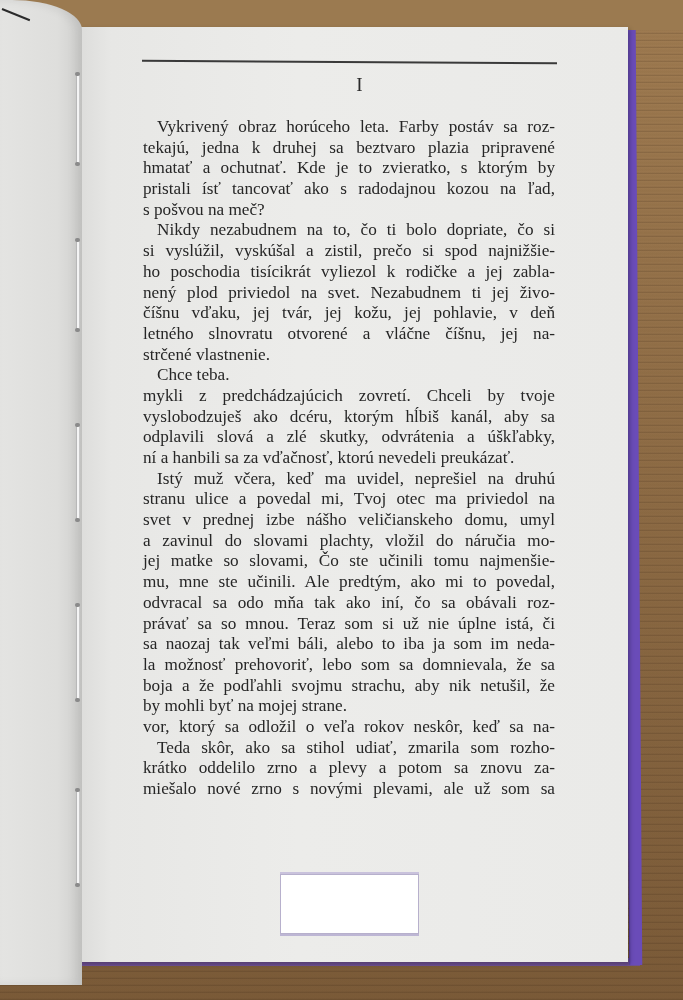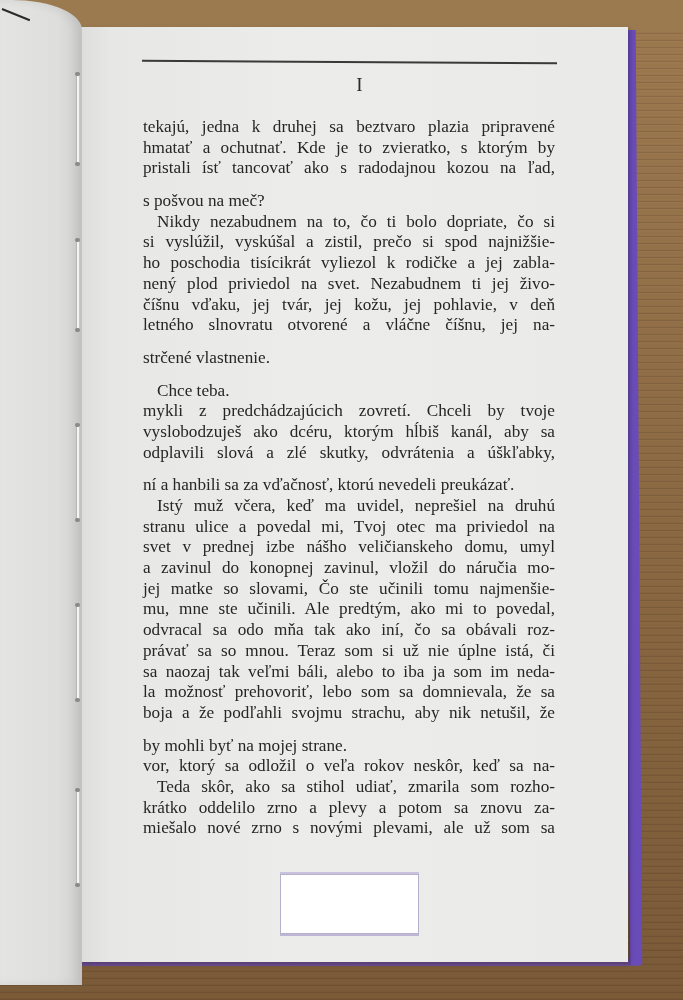--- a/index.html
+++ b/index.html
@@ -134,21 +134,20 @@
       white-space: nowrap;
       text-align: justify;
       text-align-last: justify;
       height: 20.7px;
     }
     .text-line.indent {
       padding-left: 14px;
     }
     .text-line.last {
       text-align-last: left;
-      margin-top: 12px;
     }
     
     .footer-redaction {
       position: absolute;
       left: 280px;
       top: 874px;
       width: 137px;
       height: 58px;
       background: #ffffff;
       border: 1px solid #b7b0cc;
@@ -174,40 +173,41 @@
 <div class="stitch" style="top:605px;height:95px;"></div>
 <div class="stitch" style="top:790px;height:95px;"></div>
 
 <div class="header-rule"></div>
 
 <div class="chapter-number">
   <span>I</span>
 </div>
 
 <div class="text-block" id="text-block">
+    <span class="text-line indent">Vykrivený obraz horúceho leta. Farby postáv sa roz-</span>
     <span class="text-line">tekajú, jedna k druhej sa beztvaro plazia pripravené</span>
     <span class="text-line">hmatať a ochutnať. Kde je to zvieratko, s ktorým by</span>
     <span class="text-line">pristali ísť tancovať ako s radodajnou kozou na ľad,</span>
     <span class="text-line last">s pošvou na meč?</span>
     <span class="text-line indent">Nikdy nezabudnem na to, čo ti bolo dopriate, čo si</span>
     <span class="text-line">si vyslúžil, vyskúšal a zistil, prečo si spod najnižšie-</span>
     <span class="text-line">ho poschodia tisícikrát vyliezol k rodičke a jej zabla-</span>
     <span class="text-line">nený plod priviedol na svet. Nezabudnem ti jej živo-</span>
     <span class="text-line">číšnu vďaku, jej tvár, jej kožu, jej pohlavie, v deň</span>
     <span class="text-line">letného slnovratu otvorené a vláčne číšnu, jej na-</span>
     <span class="text-line last">strčené vlastnenie.</span>
     <span class="text-line indent last">Chce teba.</span>
     <span class="text-line">mykli z predchádzajúcich zovretí. Chceli by tvoje</span>
     <span class="text-line">vyslobodzuješ ako dcéru, ktorým hĺbiš kanál, aby sa</span>
     <span class="text-line">odplavili slová a zlé skutky, odvrátenia a úškľabky,</span>
     <span class="text-line last">ní a hanbili sa za vďačnosť, ktorú nevedeli preukázať.</span>
     <span class="text-line indent">Istý muž včera, keď ma uvidel, neprešiel na druhú</span>
     <span class="text-line">stranu ulice a povedal mi, Tvoj otec ma priviedol na</span>
     <span class="text-line">svet v prednej izbe nášho veličianskeho domu, umyl</span>
-    <span class="text-line">a zavinul do konopnej zavinul, vložil do náručia mo-</span>
+    <span class="text-line">a zavinul do slovami plachty, vložil do náručia mo-</span>
     <span class="text-line">jej matke so slovami, Čo ste učinili tomu najmenšie-</span>
     <span class="text-line">mu, mne ste učinili. Ale predtým, ako mi to povedal,</span>
     <span class="text-line">odvracal sa odo mňa tak ako iní, čo sa obávali roz-</span>
     <span class="text-line">právať sa so mnou. Teraz som si už nie úplne istá, či</span>
     <span class="text-line">sa naozaj tak veľmi báli, alebo to iba ja som im neda-</span>
     <span class="text-line">la možnosť prehovoriť, lebo som sa domnievala, že sa</span>
     <span class="text-line">boja a že podľahli svojmu strachu, aby nik netušil, že</span>
     <span class="text-line last">by mohli byť na mojej strane.</span>
     <span class="text-line">vor, ktorý sa odložil o veľa rokov neskôr, keď sa na-</span>
     <span class="text-line indent">Teda skôr, ako sa stihol udiať, zmarila som rozho-</span>

